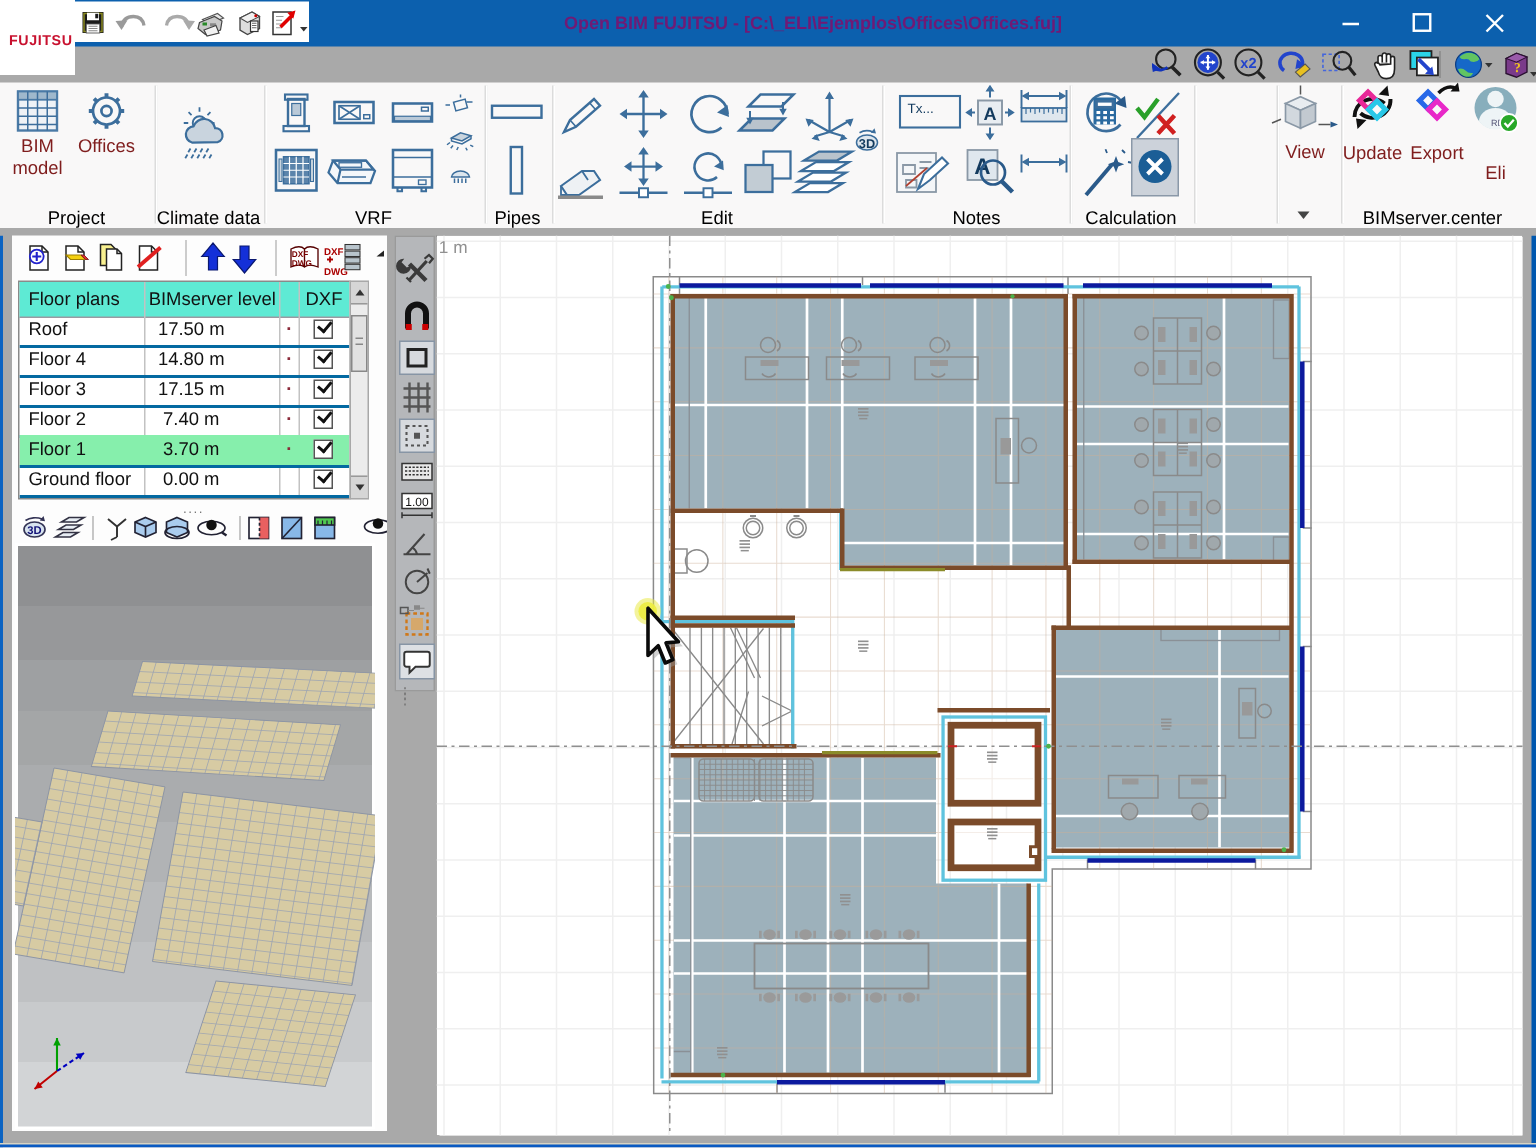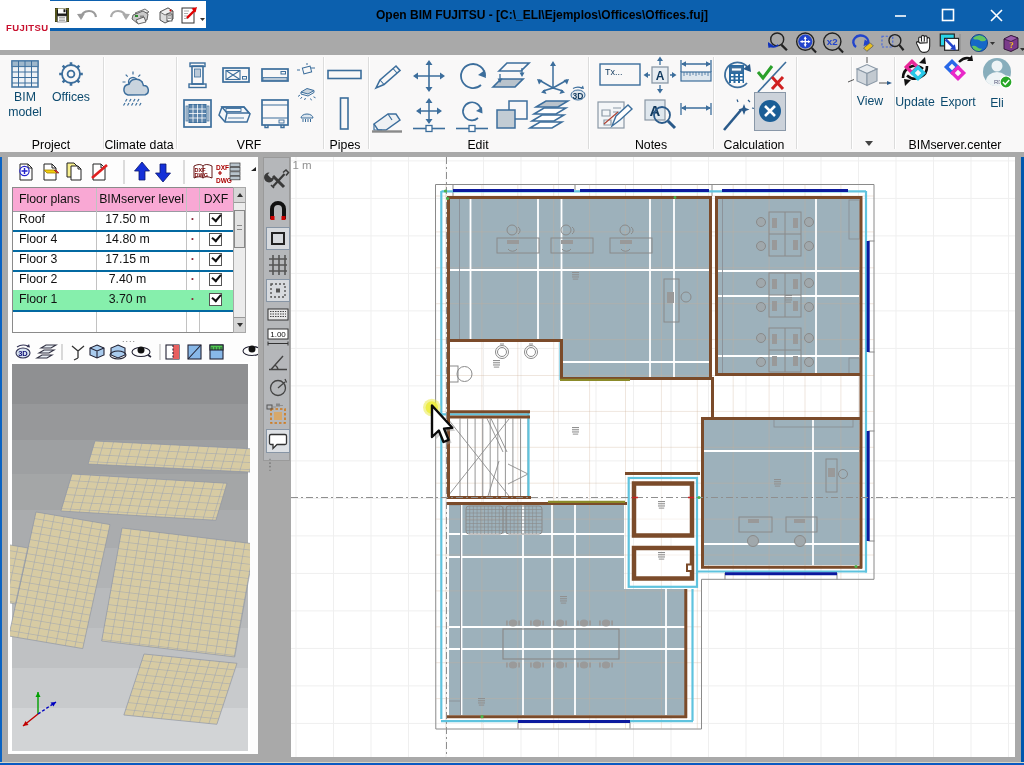--- a/index.html
+++ b/index.html
@@ -1,26 +1,26 @@
 <!DOCTYPE html>
 <html><head>
 <meta charset="utf-8">
 <style>
 html,body{margin:0;padding:0;}
 #app{position:relative;width:1024px;height:765px;overflow:hidden;background:#a9a9a9;font-family:"Liberation Sans",sans-serif;}
 .abs{position:absolute;}
 .titlebar{left:0;top:0;width:1024px;height:31px;background:#0c60ae;}
-.title{left:542px;top:8px;transform:translateX(-50%);color:#000000;font-weight:bold;font-size:12px;white-space:nowrap;}
+.title{left:542px;top:8px;transform:translateX(-50%);color:#701a75;font-weight:bold;font-size:12px;white-space:nowrap;}
 .logo{left:0;top:0;width:50px;height:50px;background:#fff;}
 .fuj{left:6px;top:22px;color:#c8102e;font-weight:bold;font-size:9.5px;letter-spacing:0.4px;}
 .qat{left:50px;top:1px;width:156px;height:27px;background:#fff;}
 .ribbon{left:0;top:55px;width:1024px;height:97px;background:#f9f8f8;}
 .rsep{top:57px;height:92px;width:1px;background:#dcdcdc;border-right:1px solid #fff;}
 .rlabel{top:138px;font-size:12.3px;color:#000000;transform:translateX(-50%);white-space:nowrap;text-align:right;}
-.rtext{font-size:12.3px;color:#0c4a6e;text-align:center;line-height:14.5px;transform:translateX(-50%);white-space:nowrap;}
+.rtext{font-size:12.3px;color:#7f1d1d;text-align:center;line-height:14.5px;transform:translateX(-50%);white-space:nowrap;}
 .blue-left{left:0;top:157px;width:2px;height:608px;background:#0b63c2;}
 .blue-right{left:1021px;top:157px;width:3px;height:608px;background:#0057ae;}
 .blue-bottom{left:0;top:762px;width:1024px;height:3px;background:#0a5ac2;border-top:1px solid #d8d4c4;}
 .panel{left:8px;top:157px;width:250px;height:597px;background:#fdfdfd;}
 .vtb{left:263px;top:157px;width:27px;height:304px;background:#b5b7ba;border:1px solid #9a9a9a;box-sizing:border-box;}
 .canvas{left:291px;top:157px;width:724px;height:600px;background:#fff;border-left:2px solid #4f4f4f;border-top:1px solid #5a5a5a;box-sizing:border-box;}
 .trow{position:absolute;left:0;width:220px;height:20px;border-bottom:2px solid #0369a1;}
 .trow.sel{background:#86efac;}
 .c1{position:absolute;left:6px;top:2px;}
 .c2{position:absolute;left:70px;top:2px;width:89px;text-align:center;}
@@ -172,21 +172,21 @@
   <div class="abs rlabel" style="left:478px">Edit</div>
   <div class="abs rlabel" style="left:651px">Notes</div>
   <div class="abs rlabel" style="left:754px">Calculation</div>
   <div class="abs rlabel" style="left:955px">BIMserver.center</div>
   <div class="abs rtext" style="left:25px;top:90px">BIM<br>model</div>
   <div class="abs rtext" style="left:71px;top:90px">Offices</div>
   <div class="abs rtext" style="left:870px;top:94px">View</div>
   <div class="abs" style="left:865px;top:141px;width:0;height:0;border-left:4.5px solid transparent;border-right:4.5px solid transparent;border-top:5px solid #444;"></div>
   <div class="abs rtext" style="left:915px;top:95px">Update</div>
   <div class="abs rtext" style="left:958px;top:95px">Export</div>
-  <div class="abs rtext" style="left:997px;top:96px">Eli</div>
+  <div class="abs rtext" style="left:997px;top:108px">Eli</div>
 
   <svg class="abs" style="left:0;top:55px;width:1024px;height:97px" viewBox="0 55 1024 97">
     <g fill="none" stroke="#3c6e9c" stroke-width="1.5">
 
       <g>
         <rect x="12" y="61" width="26" height="26" fill="#eef2f6" stroke="#4a7aa6" stroke-width="1.6"></rect>
         <rect x="12" y="61" width="26" height="5.5" fill="#9fb8cc" stroke="#4a7aa6" stroke-width="1.2"></rect>
         <path d="M12,72 h26 M12,77.5 h26 M12,83 h26 M18.5,61 v26 M25,61 v26 M31.5,61 v26" stroke-width="1"></path>
       </g>
 
@@ -490,21 +490,21 @@
             <rect x="222" y="9.4" width="10" height="3.6"></rect>
             <rect x="222" y="13.8" width="10" height="3.6"></rect>
             <rect x="222" y="18.2" width="10" height="3.6"></rect>
         </g>
       </g>
       <path d="M243,13 l5,-4 v4 z" fill="#222" stroke="none"></path>
     </g>
   </svg>
 
   <div class="abs" style="left:12px;top:187px;width:222px;height:146px;border:1px solid #8a8a8a;box-sizing:border-box;background:#fff;font-size:12.3px;color:#111;">
-    <div style="position:absolute;left:0;top:0;width:100%;height:23px;background:#f9a8d4;border-bottom:1px solid #9a9aa2;">
+    <div style="position:absolute;left:0;top:0;width:100%;height:23px;background:#5eead4;border-bottom:1px solid #9a9aa2;">
       <span style="position:absolute;left:6px;top:4px;">Floor plans</span>
       <span style="position:absolute;left:84px;top:4px;width:89px;text-align:center;">BIMserver level</span>
       <span style="position:absolute;left:186px;top:4px;width:34px;text-align:center;">DXF</span>
     </div>
     <div style="position:absolute;left:83px;top:0;width:1px;height:144px;background:#c2c2c2;"></div>
     <div style="position:absolute;left:173px;top:0;width:1px;height:144px;background:#c2c2c2;"></div>
     <div style="position:absolute;left:186px;top:0;width:1px;height:144px;background:#c2c2c2;"></div>
   </div>
 
   <div class="abs" style="left:13px;top:210px;width:220px;height:122px;font-size:12.3px;color:#111;overflow:hidden;">
@@ -531,20 +531,26 @@
         <span class="c2">7.40 m</span>
         <span class="c3">.</span>
         <span class="c4"></span>
       </div>
     <div class="trow sel" style="top:80px;">
         <span class="c1">Floor 1</span>
         <span class="c2">3.70 m</span>
         <span class="c3">.</span>
         <span class="c4"></span>
       </div>
+    <div class="trow" style="top:100px;">
+        <span class="c1">Ground floor</span>
+        <span class="c2">0.00 m</span>
+        <span class="c3"></span>
+        <span class="c4"></span>
+      </div>
   </div>
 
   <div class="abs" style="left:233px;top:187px;width:13px;height:146px;background:#ececec;border:1px solid #a8a8a8;box-sizing:border-box;">
     <div style="position:absolute;left:0;top:0;width:11px;height:14px;background:#d6d6d6;border-bottom:1px solid #999;"></div>
     <div style="position:absolute;left:2.5px;top:5px;width:0;height:0;border-left:3px solid transparent;border-right:3px solid transparent;border-bottom:4px solid #333;"></div>
     <div style="position:absolute;left:0;bottom:0;width:11px;height:14px;background:#d6d6d6;border-top:1px solid #999;"></div>
     <div style="position:absolute;left:2.5px;bottom:5px;width:0;height:0;border-left:3px solid transparent;border-right:3px solid transparent;border-top:4px solid #333;"></div>
     <div style="position:absolute;left:0;top:22px;width:11px;height:38px;background:#e2e2e2;border:1px solid #888;box-sizing:border-box;">
       <div style="margin:14px 2px 0;border-top:1px solid #888;border-bottom:1px solid #888;height:3px;"></div>
     </div>

